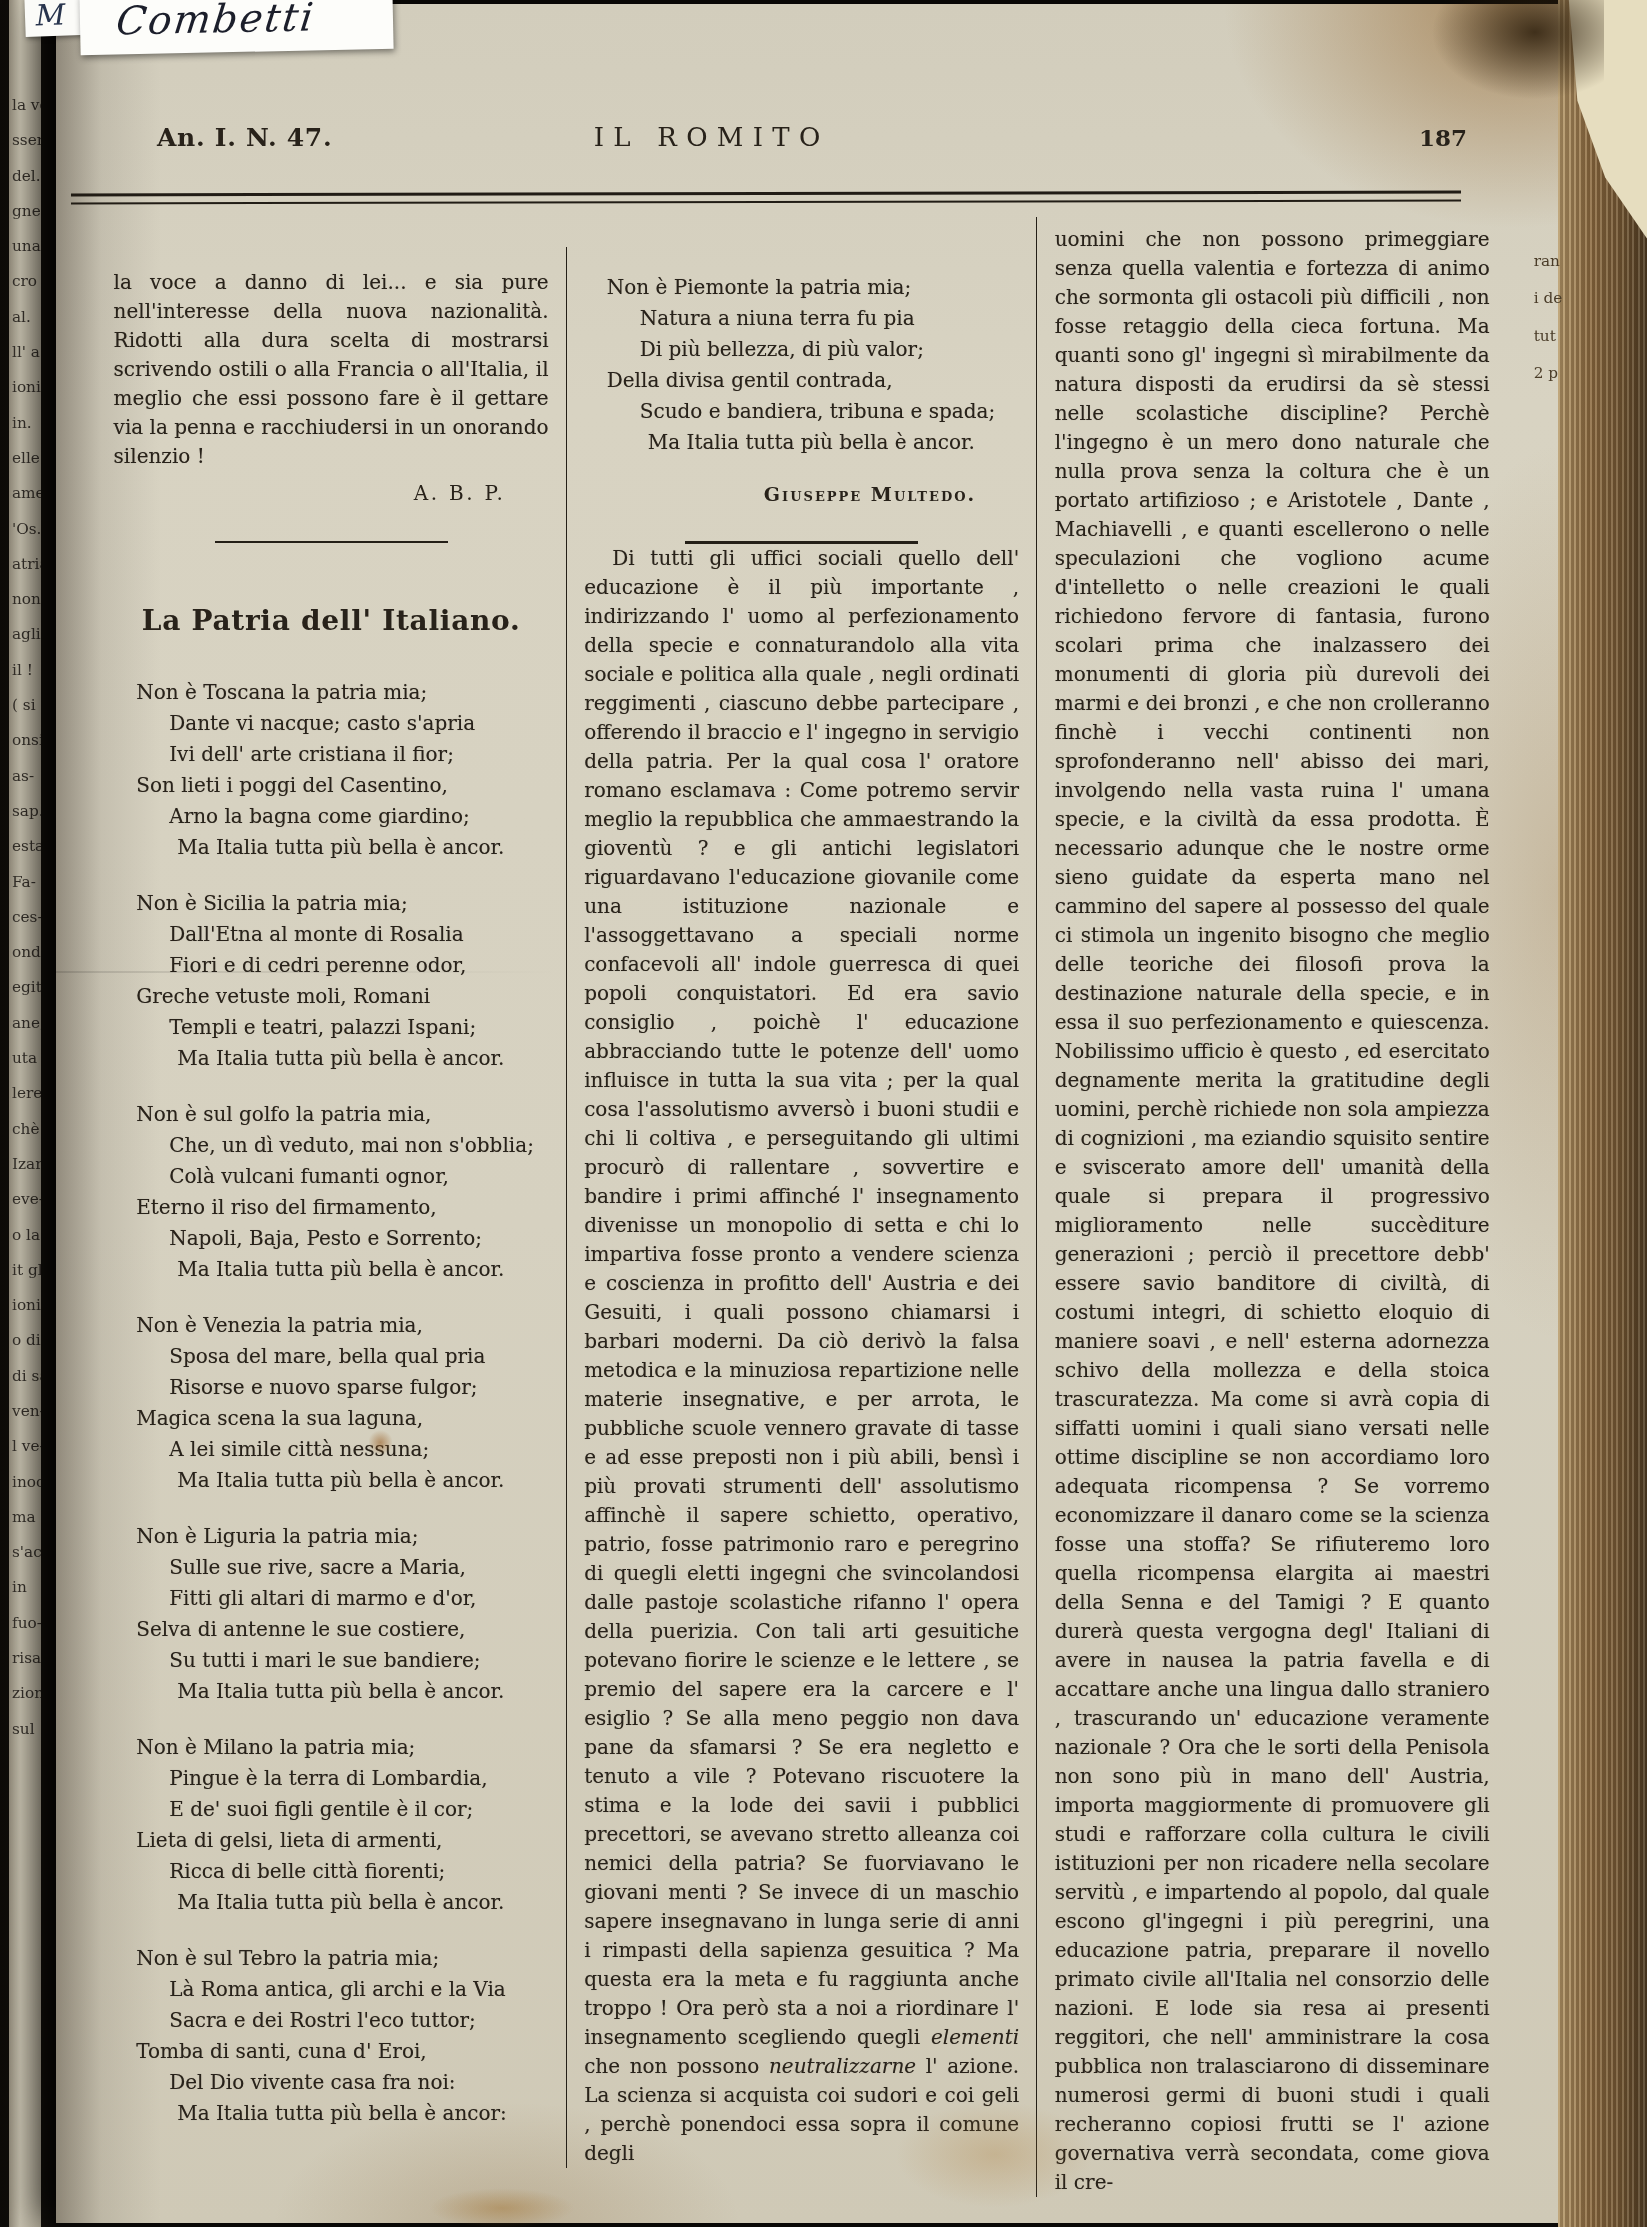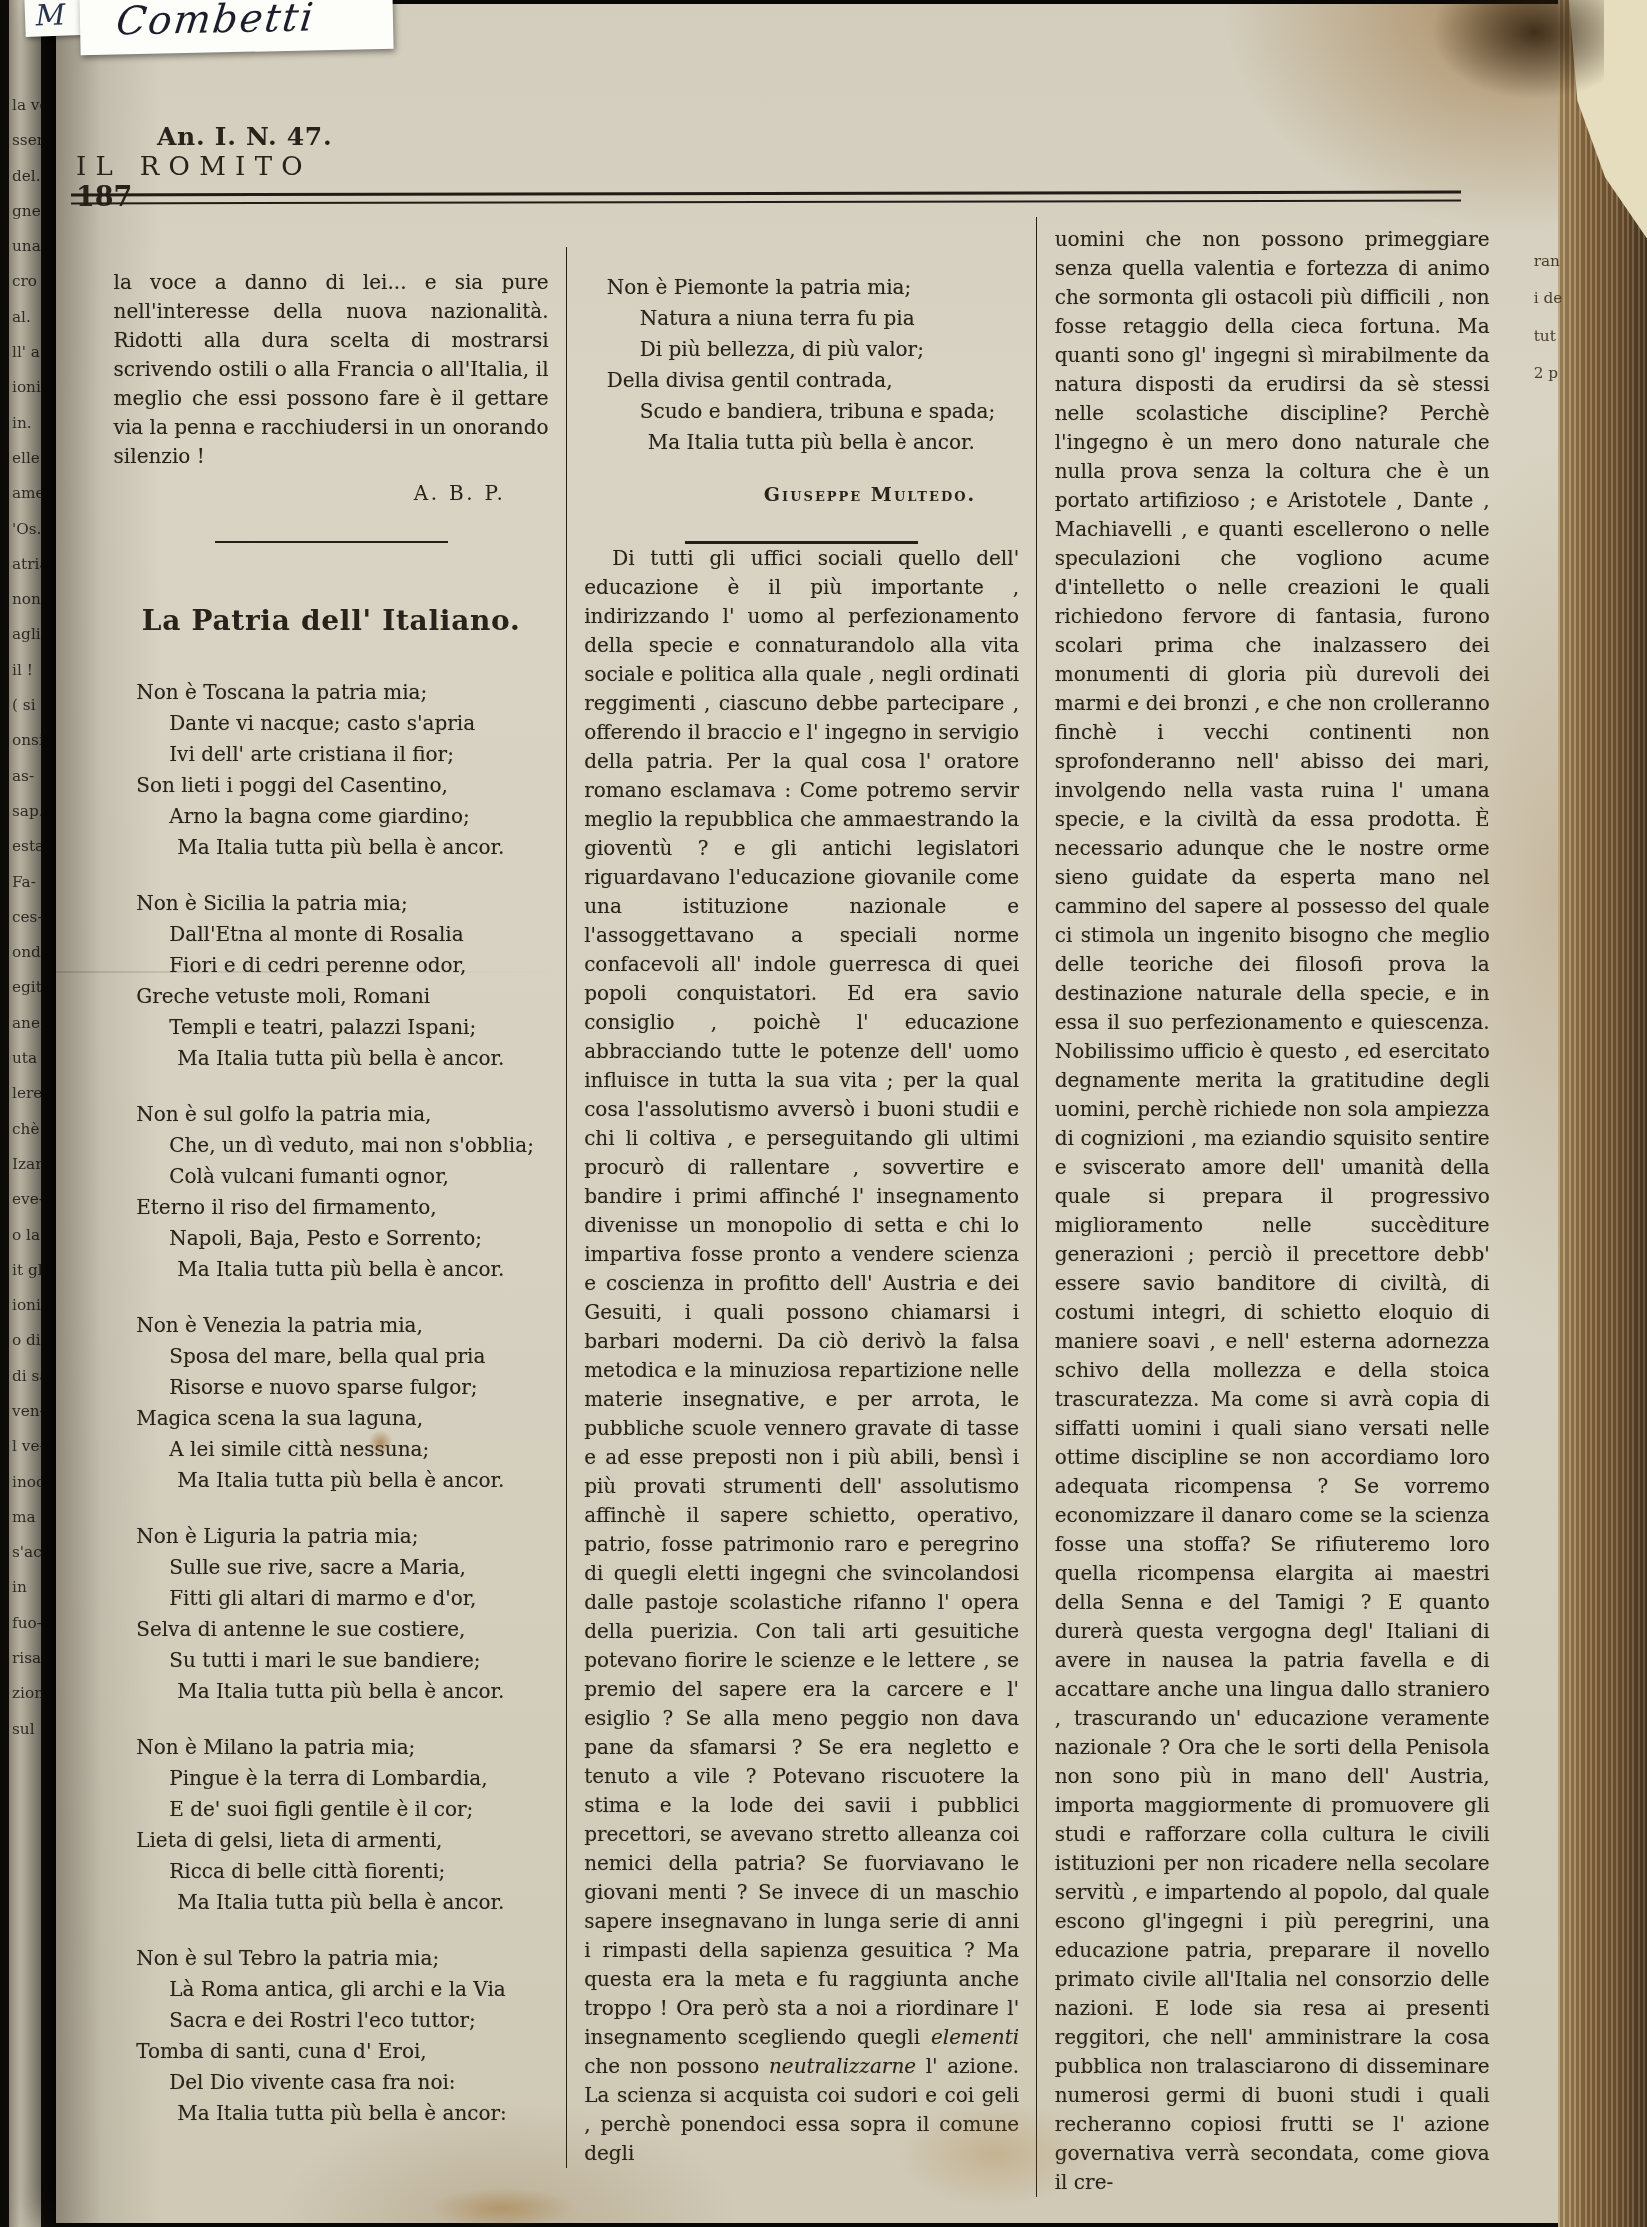--- a/index.html
+++ b/index.html
@@ -38,24 +38,24 @@
   
   .slip1{position:absolute;left:25px;top:-5.3px;width:166px;height:39px;background:#fbfbf8;
     transform:rotate(-2deg);box-shadow:1.3px 2px 5.3px rgba(0,0,0,.45);}
   .slip1 .mark{font-size:29px;color:#28344d;font-style:italic;padding-left:10.7px;line-height:36px;}
   .slip2{position:absolute;left:80px;top:-9.3px;width:313px;height:61px;background:#fdfdfa;
     transform:rotate(-1.2deg);box-shadow:1.3px 2.7px 6.7px rgba(0,0,0,.45);}
   .slip2 .hand{font-size:39px;font-style:italic;color:#1c1f2b;padding:5.3px 0 0 37px;
     letter-spacing:2px;transform:skewX(-8deg);}
 
   
-  .header{position:absolute;left:20px;right:47px;top:118px;display:flex;align-items:baseline;flex-direction:column;}
+  .header{position:absolute;left:20px;right:47px;top:118px;display:flex;align-items:baseline;}
   .issue{flex:1;font-size:25px;font-weight:bold;padding-left:81px;letter-spacing:0.7px;}
   .masthead{flex:1;text-align:left;font-size:26px;font-weight:normal;letter-spacing:9.3px;}
-  .pageno{flex:1;text-align:right;font-size:27px;font-weight:bold;padding-right:44px;}
+  .pageno{flex:1;text-align:right;font-size:23px;font-weight:bold;padding-right:44px;}
   .double-rule{position:absolute;left:14.6px;right:97px;top:188px;height:6px;
     border-top:3.3px solid #211c15;border-bottom:2px solid #211c15;transform:rotate(-.12deg);}
 
   
   .cols{position:absolute;left:14.6px;right:51px;top:205px;bottom:17.3px;display:flex;align-items:center;}
   .col{flex:1;padding:8px 17.3px 0 17.3px;overflow:hidden;}
   .col + .col{border-left:1.3px solid #241f17;}
   .col1{padding-left:43px;}
 
   .prose{font-size:20px;line-height:29px;text-align:justify;margin:0;

